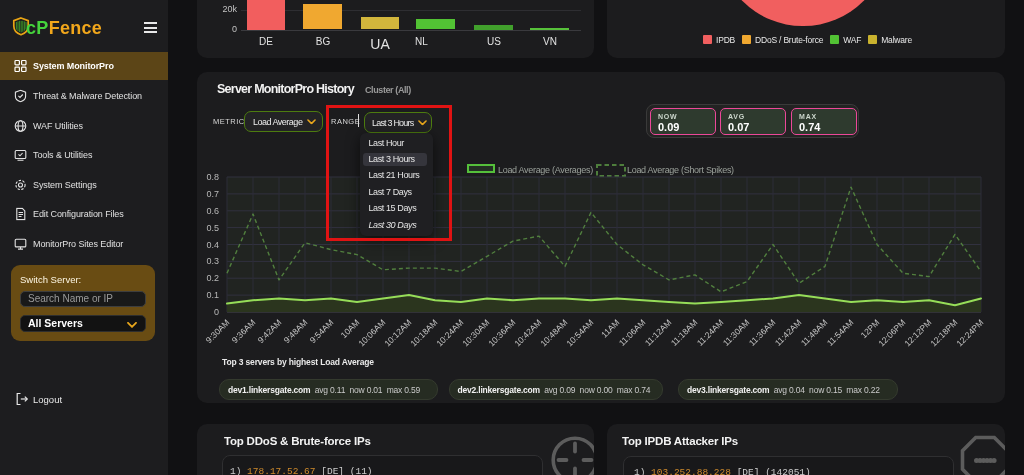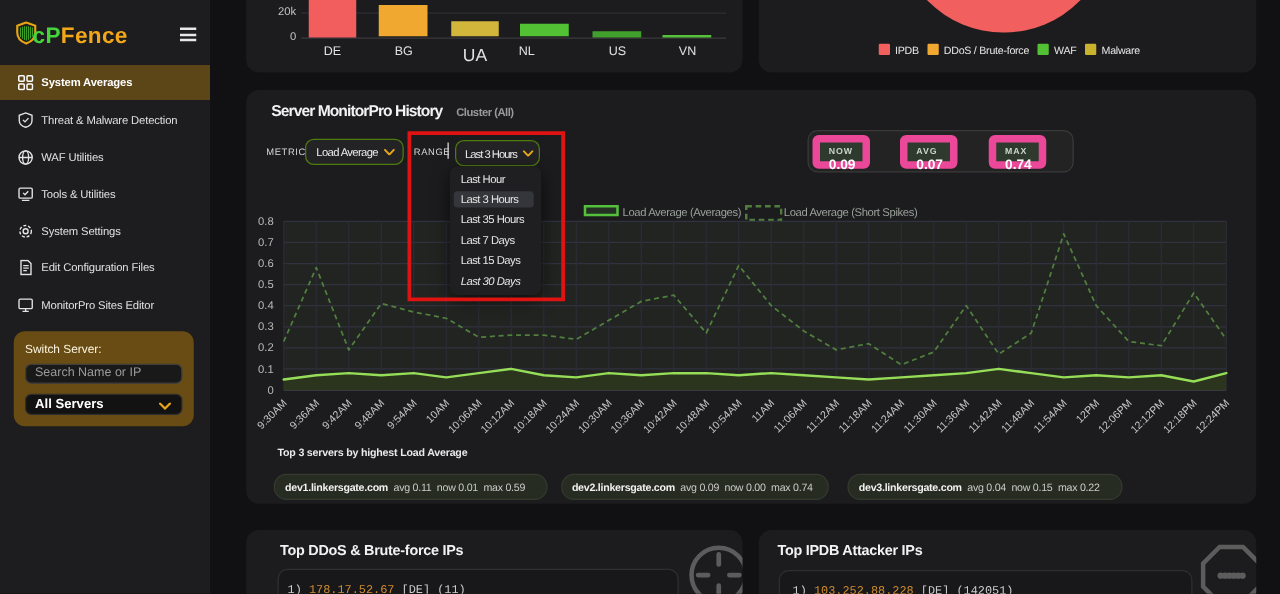--- a/index.html
+++ b/index.html
@@ -39,21 +39,21 @@
   .dd { position:absolute; height:21px; background:#232325; border:1px solid #4d7c0f; border-radius:7px; color:#ededed; font-size:9px; letter-spacing:-0.5px; }
   .dd .t { position:absolute; left:10px; top:50%; transform:translateY(-50%); white-space:nowrap; }
   .dd .ch { position:absolute; right:8px; top:50%; transform:translateY(-50%); }
   
   #menu { position:absolute; left:163px; top:61px; width:73px; height:103px; background:#1f1f22; border-radius:6px; box-shadow:0 4px 14px rgba(0,0,0,0.6); z-index:6; }
   #menu .it { position:absolute; left:3px; width:64px; height:13px; font-size:9px; letter-spacing:-0.4px; color:#e6e6e6; line-height:13px; padding-left:5.5px; white-space:nowrap; }
   #menu .it.sel { background:#35353c; border-radius:3px; }
   #redrect { position:absolute; left:129px; top:33px; width:126px; height:136px; border:3px solid #e01313; z-index:7; }
   
   #stats { position:absolute; left:449px; top:32px; width:213px; height:34px; background:#232323; border:1px solid #3a3a3a; border-radius:8px; }
-  .sbox { position:absolute; top:3px; width:46px; height:27px; background:#2e3a2e; border:6px solid #ec4899; border-radius:5px; }
+  .sbox { position:absolute; top:3px; width:66px; height:27px; background:#2e3a2e; border:1px solid #ec4899; border-radius:5px; }
   .sbox .l { position:absolute; left:7px; top:4px; font-size:7px; font-weight:bold; letter-spacing:0.8px; color:#ccd6cc; }
   .sbox .v { position:absolute; left:7px; top:12px; font-size:11px; font-weight:bold; color:#ffffff; }
   
   .leg { position:absolute; font-size:9px; letter-spacing:-0.3px; color:#9aa09a; white-space:nowrap; }
   
   .chip { position:absolute; top:307px; height:21px; background:#262c22; border:1px solid #343a2e; border-radius:10px; font-size:8.5px; letter-spacing:-0.2px; color:#c9c9c9; white-space:nowrap; }
   .chip b { color:#f1f1f1; }
   .chip span { display:inline-block; }
 </style>
 </head>
@@ -80,21 +80,21 @@
     <div style="height:2px;background:#e8e8e8;"></div>
   </div>
 
   <div class="mi active" style="top:52px;">
     <svg class="ic" viewBox="0 0 13 13" fill="none" stroke="#ffffff" stroke-width="1.2">
       <rect x="1" y="1" width="4.4" height="4.4" rx="0.8"></rect>
           <rect x="7.6" y="1" width="4.4" height="4.4" rx="0.8"></rect>
           <rect x="1" y="7.6" width="4.4" height="4.4" rx="0.8"></rect>
           <rect x="7.6" y="7.6" width="4.4" height="4.4" rx="0.8"></rect>
     </svg>
-    <div class="tx">System Averages</div>
+    <div class="tx">System MonitorPro</div>
   </div>
   <div class="mi" style="top:82px;">
     <svg class="ic" viewBox="0 0 13 13" fill="none" stroke="#e3e3e3" stroke-width="1.1">
       <path d="M6.5,0.8 L11.6,2.7 V6.8 C11.6,9.6 9.4,11.4 6.5,12.3 C3.6,11.4 1.4,9.6 1.4,6.8 V2.7 Z"></path>
       <path d="M4.4,6.4 L6,8 L8.8,5"></path>
     </svg>
     <div class="tx">Threat &amp; Malware Detection</div>
   </div>
   <div class="mi" style="top:111.6px;">
     <svg class="ic" viewBox="0 0 13 13" fill="none" stroke="#e3e3e3" stroke-width="1.1">
@@ -138,20 +138,28 @@
   </div>
 
   <div id="switchbox">
     <div class="lbl">Switch Server:</div>
     <div class="inp">Search Name or IP</div>
     <div class="sel">All Servers<svg style="position:absolute;right:8px;top:6px" width="10" height="6" viewBox="0 0 10 6">
             <path d="M1,0.8 L5,4.8 L9,0.8" fill="none" stroke="#e8a61c" stroke-width="1.8" stroke-linecap="round"></path>
           </svg></div>
   </div>
 
+  <div class="smi" style="top:387px;">
+    <svg class="abs" style="left:15px;top:5px" width="14" height="14" viewBox="0 0 14 14" fill="none" stroke="#e8e8e8" stroke-width="1.2">
+      <path d="M5.5,1.5 H2.2 V12.5 H5.5"></path>
+      <line x1="5.8" y1="7" x2="12" y2="7"></line>
+      <path d="M9.8,4.6 L12.3,7 L9.8,9.4"></path>
+    </svg>
+    <div class="tx">Logout</div>
+  </div>
 </div>
 
 <div class="panel" id="p-bars">
   <div class="abs" style="left:14px;top:44px;width:26px;text-align:right;font-size:9px;color:#c2c2c2;">20k</div>
   <div class="abs" style="left:14px;top:64px;width:26px;text-align:right;font-size:9px;color:#c2c2c2;">0</div>
   <div class="abs" style="left:44px;top:49.5px;width:340px;height:1px;background:#2e2e32;"></div>
   <div class="abs" style="left:44px;top:69.5px;width:340px;height:1px;background:#3a3a3e;"></div>
   <div class="abs" style="left:49.6px;top:8px;width:38.7px;height:61.5px;background:#f25e5e;"></div>
   <div class="abs" style="left:106.3px;top:44.3px;width:39.1px;height:25.2px;background:#f0a830;"></div>
   <div class="abs" style="left:163.5px;top:57.2px;width:38.7px;height:12.3px;background:#d2b63c;"></div>
@@ -299,21 +307,21 @@
 <text transform="translate(761,151) rotate(-45)" text-anchor="end" font-size="8.5" fill="#c6c6c6">12:18PM</text>
 <text transform="translate(787,151) rotate(-45)" text-anchor="end" font-size="8.5" fill="#c6c6c6">12:24PM</text>
   </svg>
   <div class="abs" style="left:25px;top:285px;font-size:8.5px;letter-spacing:-0.15px;font-weight:bold;color:#e9e9e9;">Top 3 servers by highest Load Average</div>
   <div class="chip" style="left:22px;width:219px;"><span style="margin-left:8px;line-height:20px;"><b>dev1.linkersgate.com</b>&nbsp;&nbsp;avg 0.11&nbsp;&nbsp;now 0.01&nbsp;&nbsp;max 0.59</span></div>
   <div class="chip" style="left:251.5px;width:214px;"><span style="margin-left:8px;line-height:20px;"><b>dev2.linkersgate.com</b>&nbsp;&nbsp;avg 0.09&nbsp;&nbsp;now 0.00&nbsp;&nbsp;max 0.74</span></div>
   <div class="chip" style="left:481px;width:220px;"><span style="margin-left:8px;line-height:20px;"><b>dev3.linkersgate.com</b>&nbsp;&nbsp;avg 0.04&nbsp;&nbsp;now 0.15&nbsp;&nbsp;max 0.22</span></div>
   <div id="menu">
     <div class="it" style="top:4px;">Last Hour</div>
     <div class="it sel" style="top:19.5px;">Last 3 Hours</div>
-    <div class="it" style="top:36px;">Last 35 Hours</div>
+    <div class="it" style="top:36px;">Last 21 Hours</div>
     <div class="it" style="top:52.5px;">Last 7 Days</div>
     <div class="it" style="top:69px;">Last 15 Days</div>
     <div class="it" style="top:85.5px;font-style:italic;">Last 30 Days</div>
   </div>
   <div id="redrect"></div>
 </div>
 
 <div class="panel" id="p-b1">
   <div class="ptitle" style="left:27px;top:11px;">Top DDoS &amp; Brute-force IPs</div>
   <svg class="abs" style="left:352px;top:10px;" width="52" height="52" viewBox="0 0 52 52" fill="none" stroke="#5c5c5c">

